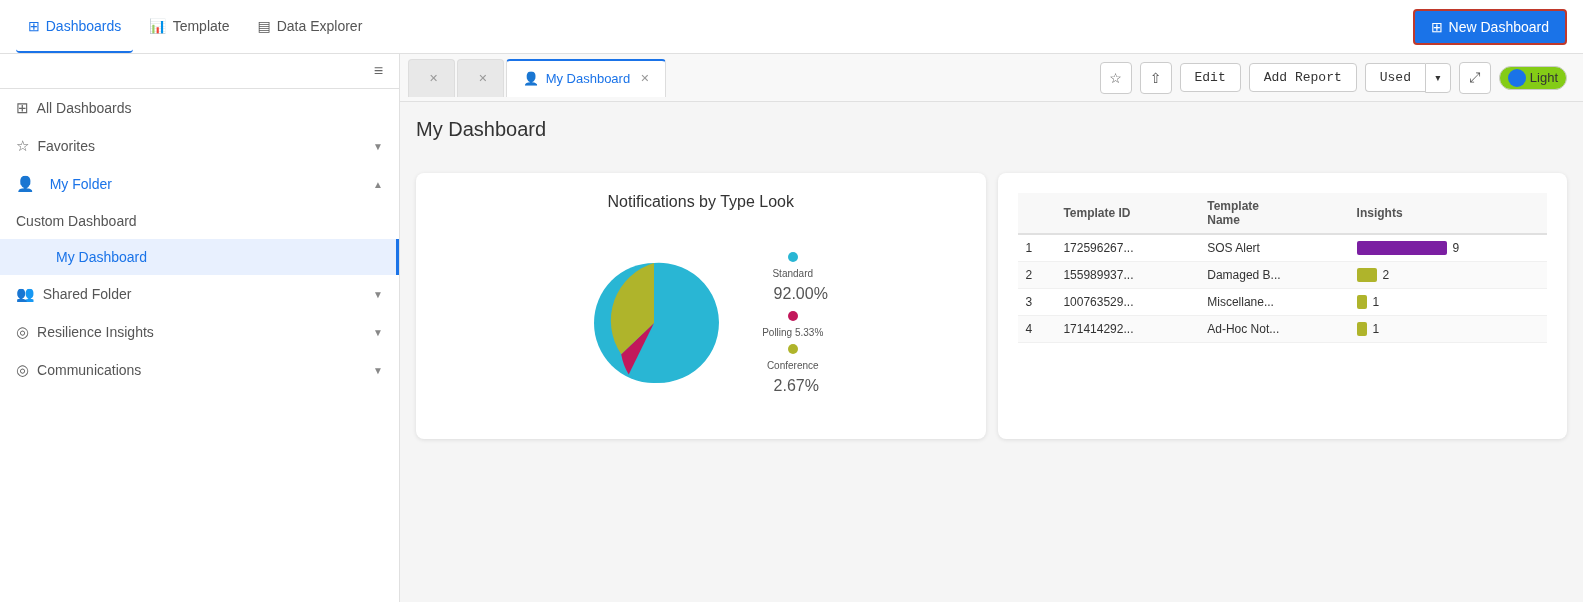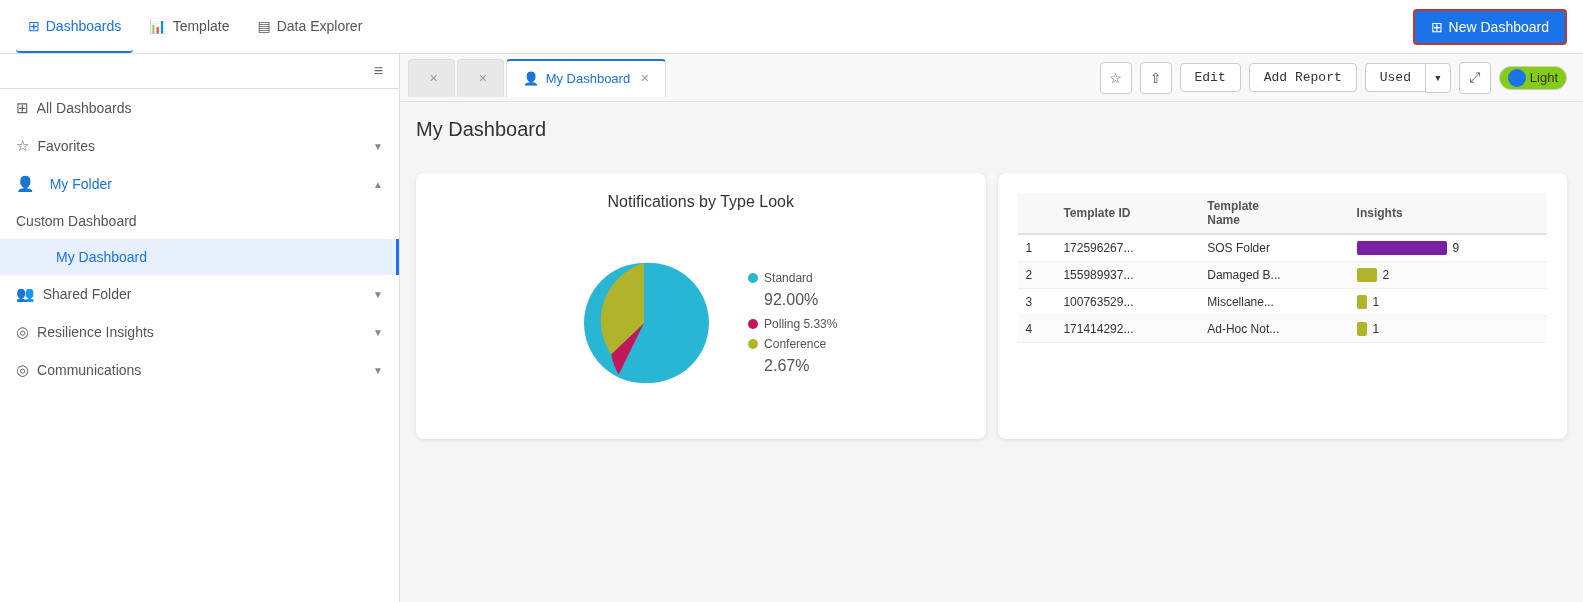--- a/index.html
+++ b/index.html
@@ -98,21 +98,21 @@
     
     .widget-grid { display: flex; gap: 12px; flex-wrap: wrap; }
     .widget {
       background: #fff; border-radius: 8px; box-shadow: 0 1px 4px rgba(0,0,0,0.1);
       padding: 20px; flex: 1; min-width: 300px;
     }
     .widget-title { font-size: 16px; font-weight: 500; margin-bottom: 16px; text-align: center; color: #333; }
 
     
     .pie-container { display: flex; align-items: center; gap: 24px; justify-content: center; padding: 16px 0; }
-    .legend-item { display: flex; align-items: center; gap: 6px; margin-bottom: 6px; font-size: 12px; color: #555; }
+    .legend-item { display: flex; align-items: center; gap: 6px; margin-bottom: 6px; font-size: 10px; color: #555; flex-direction: column; }
     .legend-dot { width: 10px; height: 10px; border-radius: 50%; flex-shrink: 0; }
 
     
     .data-table { width: 100%; border-collapse: collapse; font-size: 12px; }
     .data-table th { text-align: left; padding: 6px 8px; background: #f8f8f8; border-bottom: 2px solid #e0e0e0; color: #555; font-weight: 600; margin-top: 11px; }
     .data-table td { padding: 6px 8px; border-bottom: 1px solid #f0f0f0; }
     .data-table tr:nth-child(even) { background: #fafafa; }
     .bar-cell { display: flex; align-items: center; gap: 6px; }
     .bar { height: 14px; border-radius: 2px; }
   </style>
@@ -283,21 +283,21 @@
                 <th></th>
                 <th>Template ID</th>
                 <th>Template<br>Name</th>
                 <th>Insights</th>
               </tr>
             </thead>
             <tbody id="template-table-body">
             <tr>
     <td>1</td>
     <td>172596267...</td>
-    <td>SOS Folder</td>
+    <td>SOS Alert</td>
     <td>
       <div class="bar-cell">
         <div class="bar" style="width:90px; background:#7b1fa2;"></div>
         <span>9</span>
       </div>
     </td>
   </tr>
                 <tr>
     <td>2</td>
     <td>155989937...</td>

